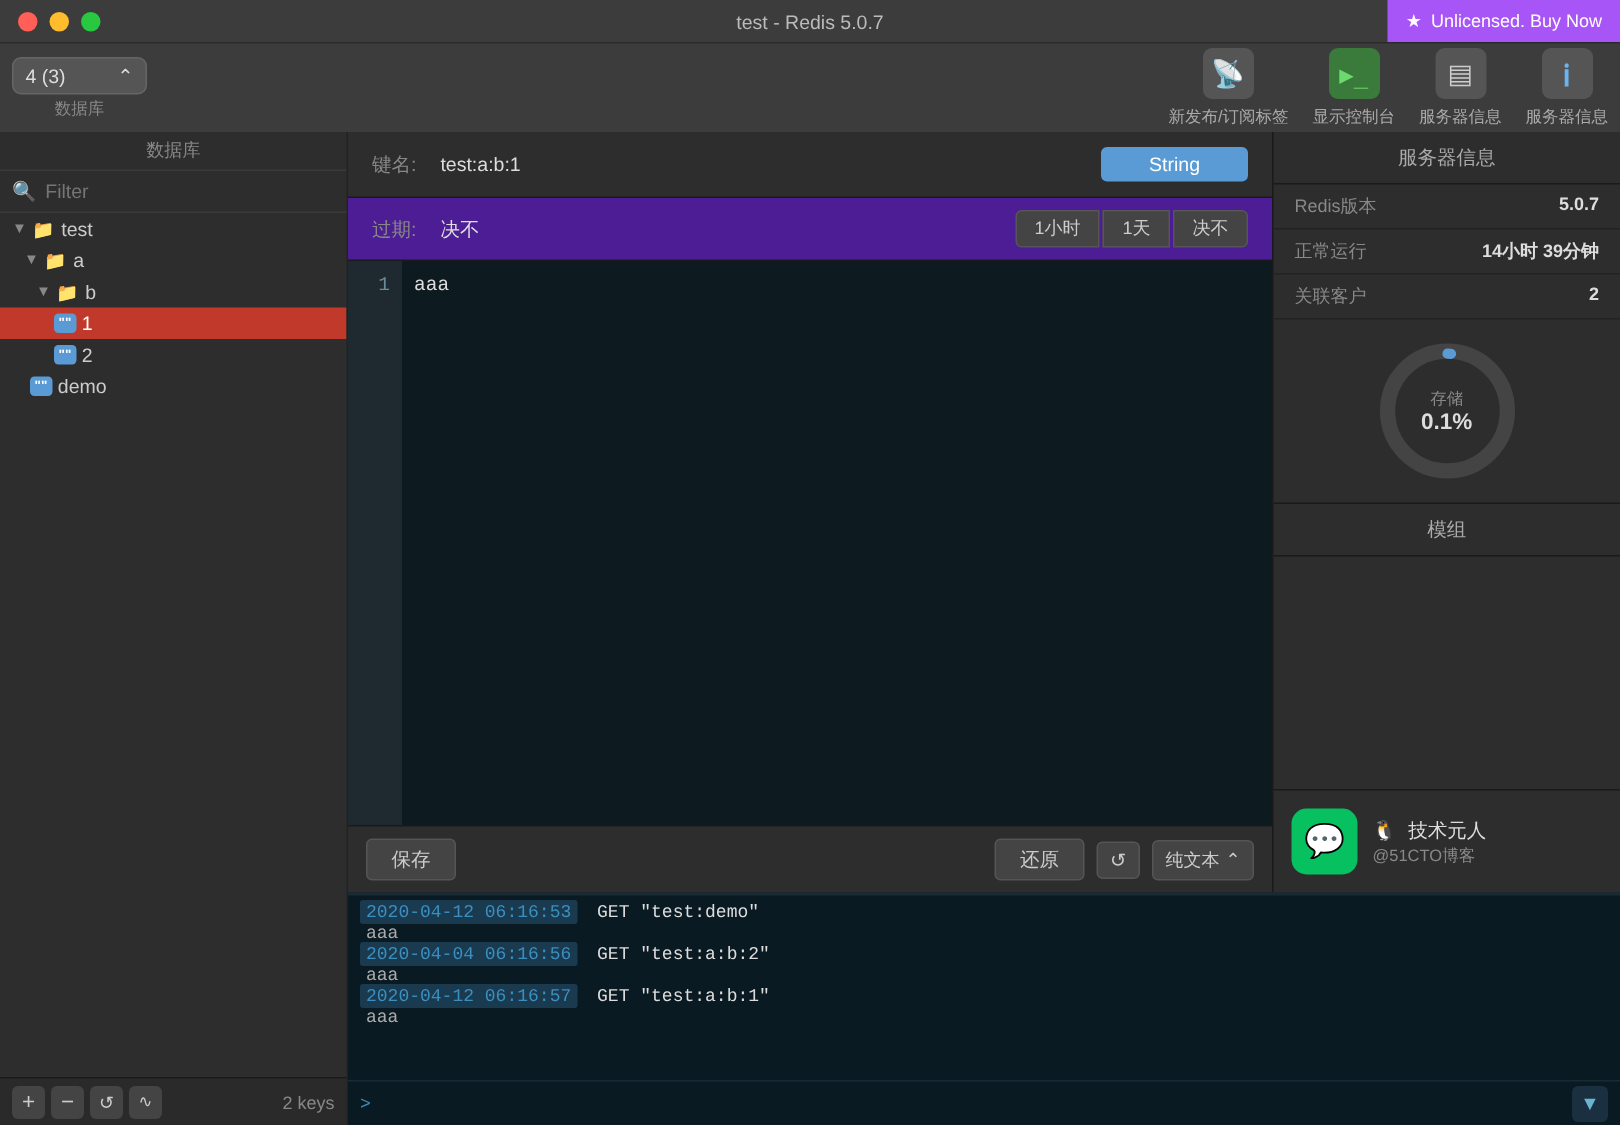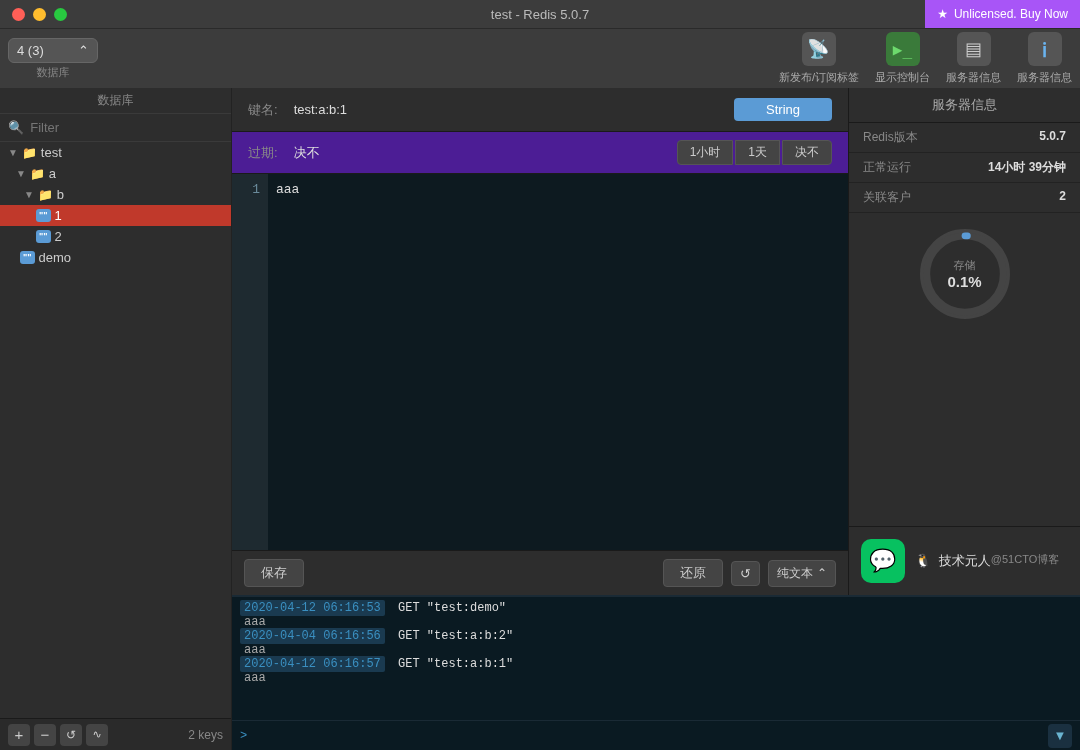--- a/index.html
+++ b/index.html
@@ -437,21 +437,21 @@
       background: #07c160;
       border-radius: 10px;
       display: flex;
       align-items: center;
       justify-content: center;
       color: white;
       font-size: 22px;
     }
     .wechat-text {
       display: flex;
-      flex-direction: row;
+      flex-direction: column;
     }
     .wechat-text .wt-main {
       color: #ddd;
       font-size: 13px;
     }
     .wechat-text .wt-sub {
       color: #888;
       font-size: 11px;
     }
 
@@ -682,20 +682,21 @@
         <div id="storage-gauge">
           <div class="gauge-circle">
             <svg class="gauge-arc" viewBox="0 0 106 106">
               <circle cx="53" cy="53" r="45" fill="none" stroke="#444" stroke-width="8"></circle>
               <circle cx="53" cy="53" r="45" fill="none" stroke="#5b9bd5" stroke-width="8" stroke-dasharray="2.83 280" stroke-linecap="round" transform="rotate(-90 53 53)"></circle>
             </svg>
             <span class="gauge-label">存储</span>
             <span class="gauge-value">0.1%</span>
           </div>
         </div>
+        <div id="modules-title">模组</div>
         <div id="wechat-area">
           <div class="wechat-icon">💬</div>
           <div class="wechat-text">
             <span class="wt-main">
               <span style="margin-right:4px;">🐧</span>
               <span>技术元人</span>
             </span>
             <span class="wt-sub">@51CTO博客</span>
           </div>
         </div>

